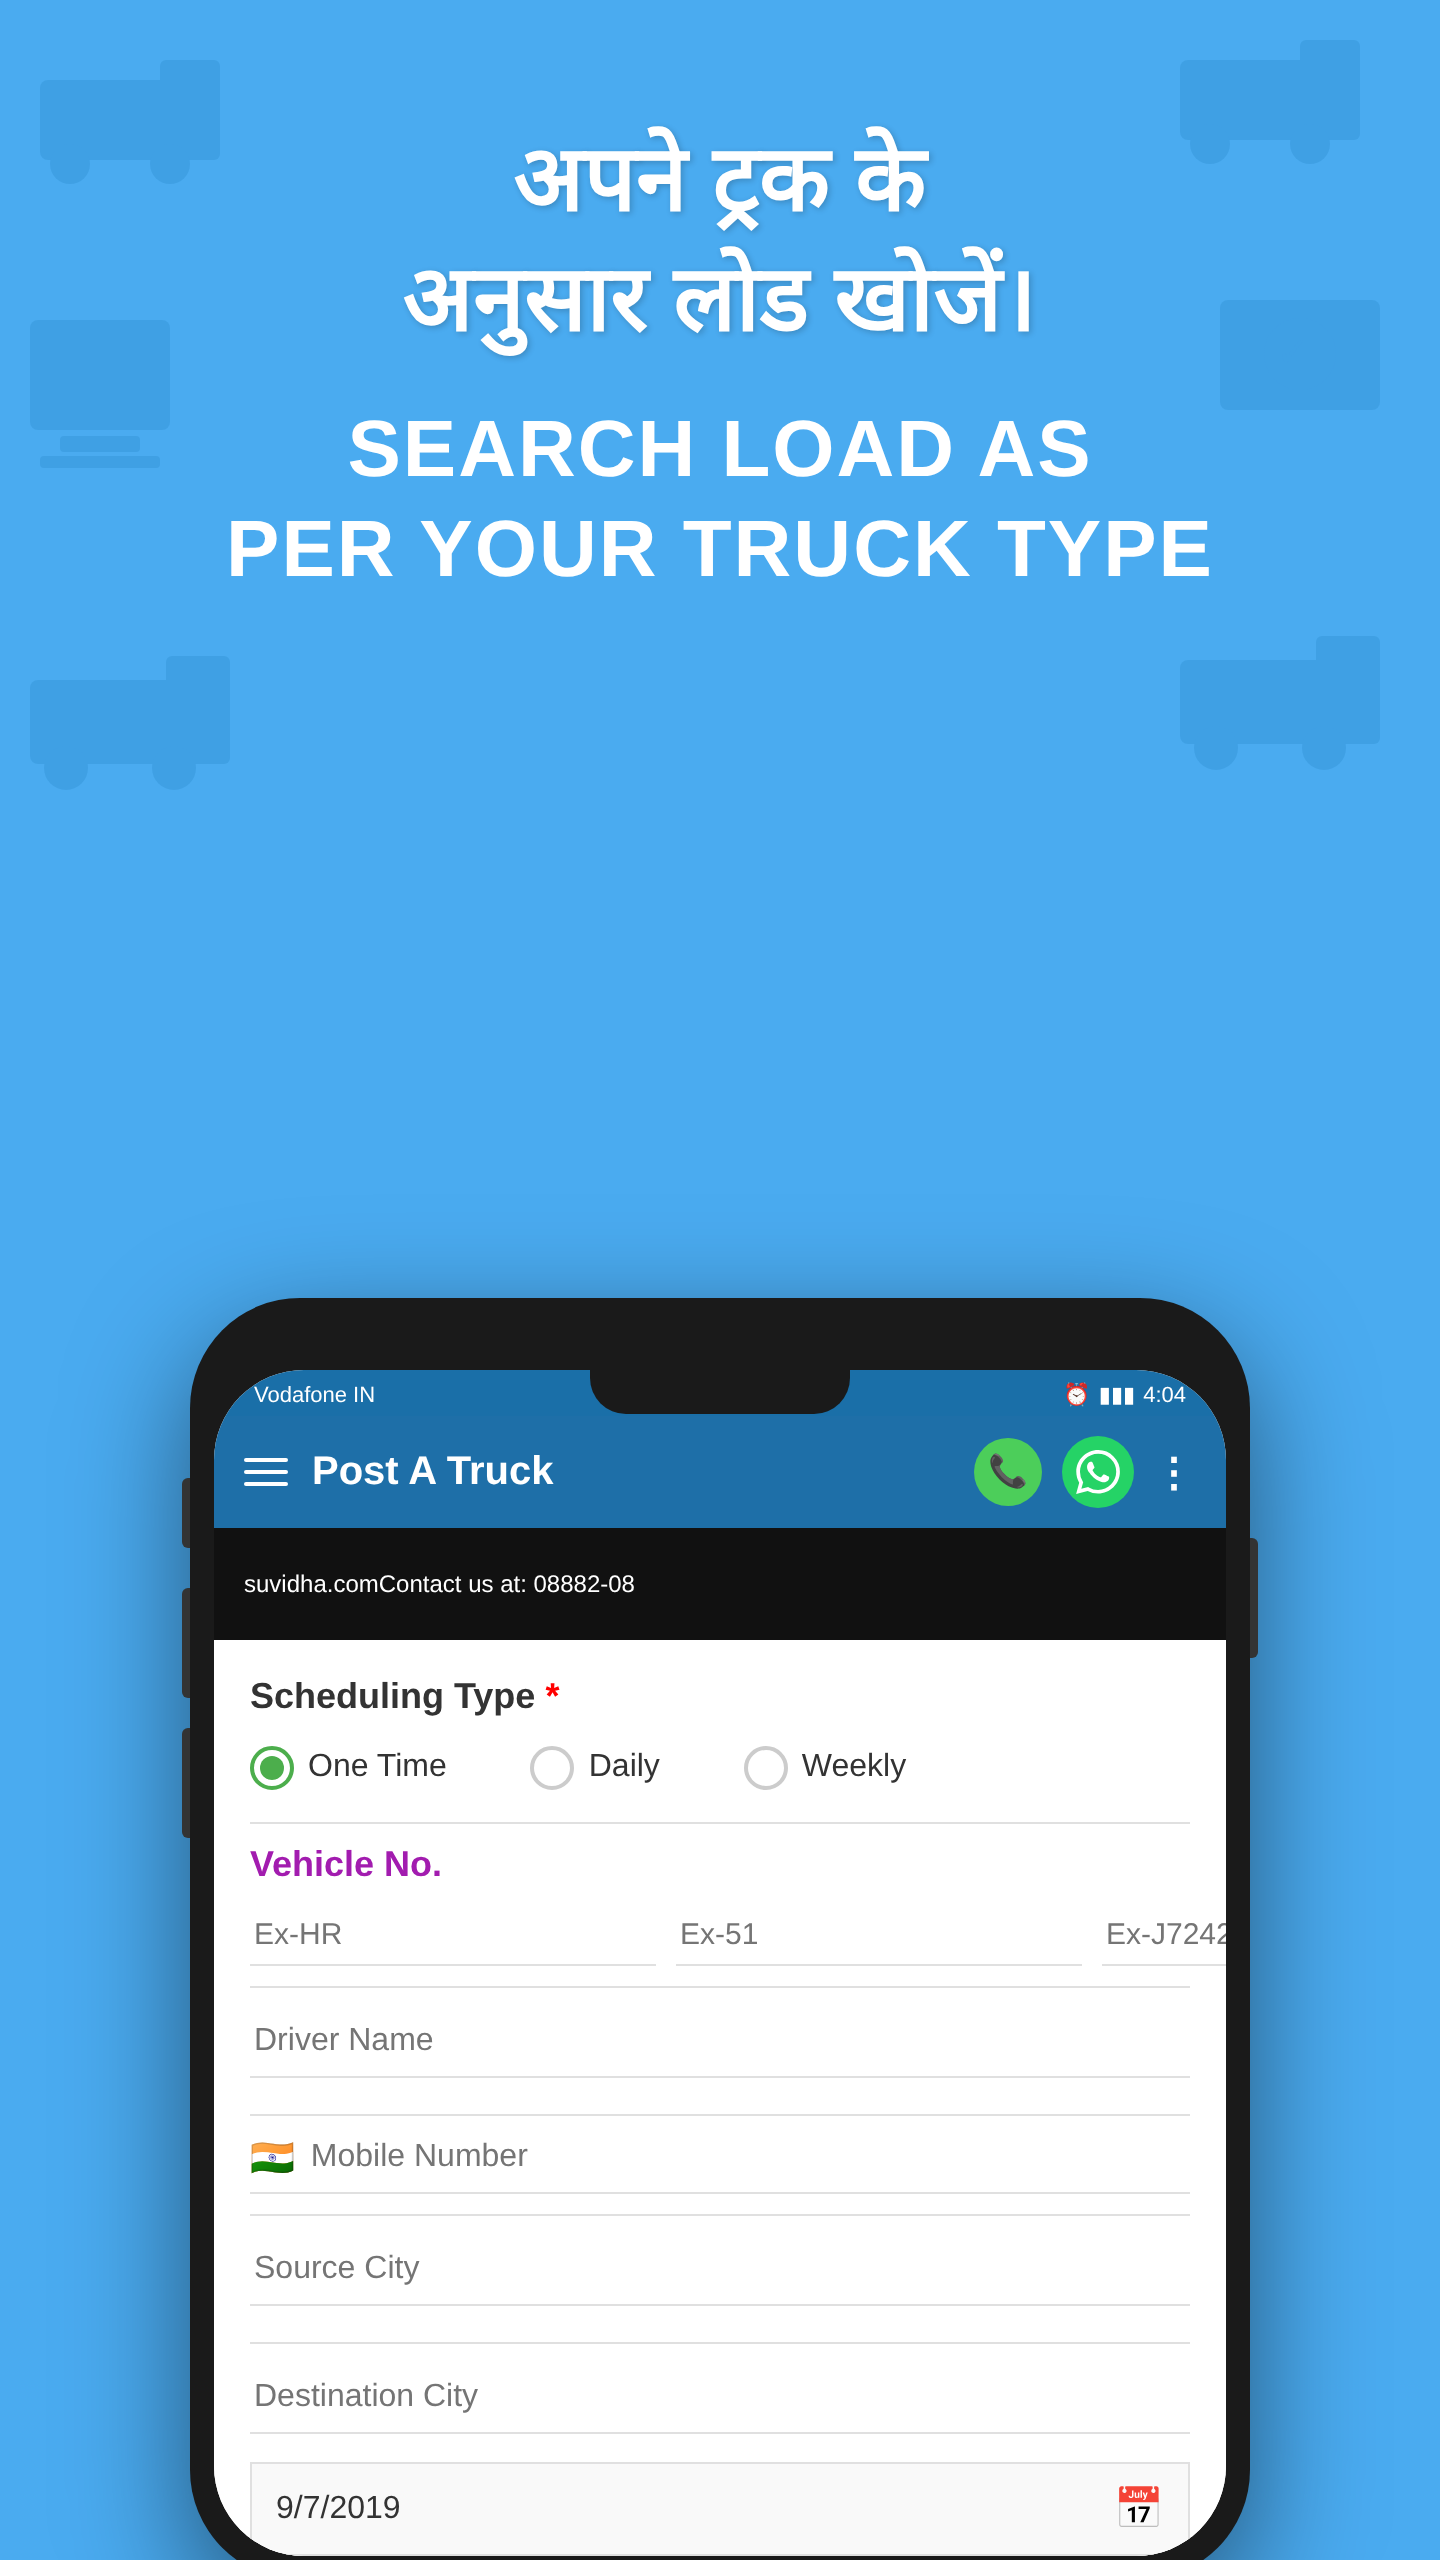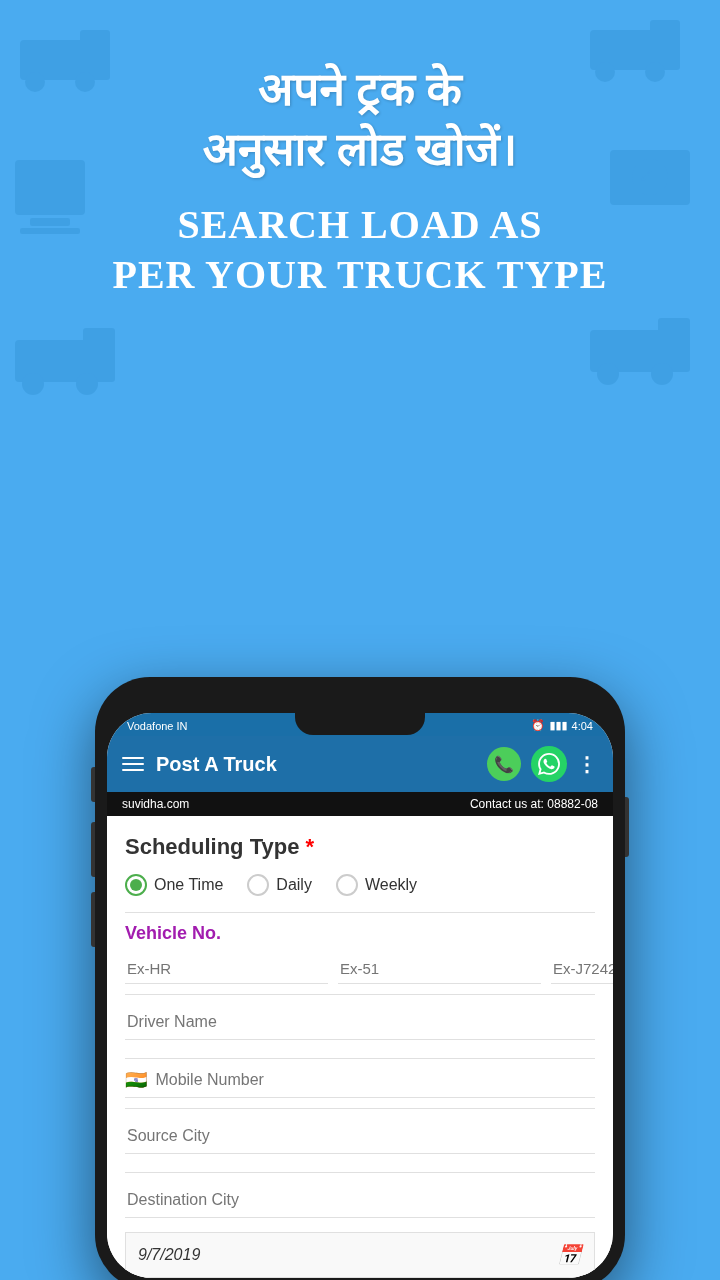--- a/index.html
+++ b/index.html
@@ -12,21 +12,20 @@
       font-family: 'Arial', sans-serif;
       position: relative;
     }
 
     
     .top-section {
       text-align: center;
       padding: 60px 40px 20px;
       position: relative;
       z-index: 2;
-      font-family: Liberation Serif, serif;
     }
 
     .hindi-title {
       font-size: 46px;
       font-weight: bold;
       color: white;
       line-height: 1.3;
       margin-bottom: 20px;
       text-shadow: 1px 1px 3px rgba(0,0,0,0.2);
     }
@@ -158,47 +157,46 @@
     .more-icon {
       color: white;
       font-size: 22px;
       letter-spacing: 1px;
     }
 
     
     .contact-bar {
       background: #111;
       display: flex;
-      justify-content: space-between;
-      padding: 5px 15px;
+      padding: 21px 15px;
       font-size: 12px;
       color: white;
     }
 
     
     .form-area {
       background: white;
       padding: 18px 18px 0;
     }
 
     .form-section-title {
-      font-size: 22px;
+      font-size: 18px;
       font-weight: bold;
       color: #333;
       margin-bottom: 14px;
     }
 
     .required-star {
       color: red;
     }
 
     
     .radio-group {
       display: flex;
-      gap: 24px;
+      gap: 42px;
       margin-bottom: 16px;
       align-items: center;
       text-align: center;
     }
 
     .radio-option {
       display: flex;
       align-items: center;
       gap: 7px;
       font-size: 16px;
@@ -293,21 +291,20 @@
 
     
     .date-picker-wrapper {
       border: 1px solid #e0e0e0;
       background: #f9f9f9;
       display: flex;
       align-items: center;
       justify-content: space-between;
       padding: 10px 12px;
       margin-top: 6px;
-      font-style: italic;
     }
 
     .date-value {
       font-size: 16px;
       color: #333;
     }
 
     .calendar-icon {
       color: #cc3333;
       font-size: 20px;

